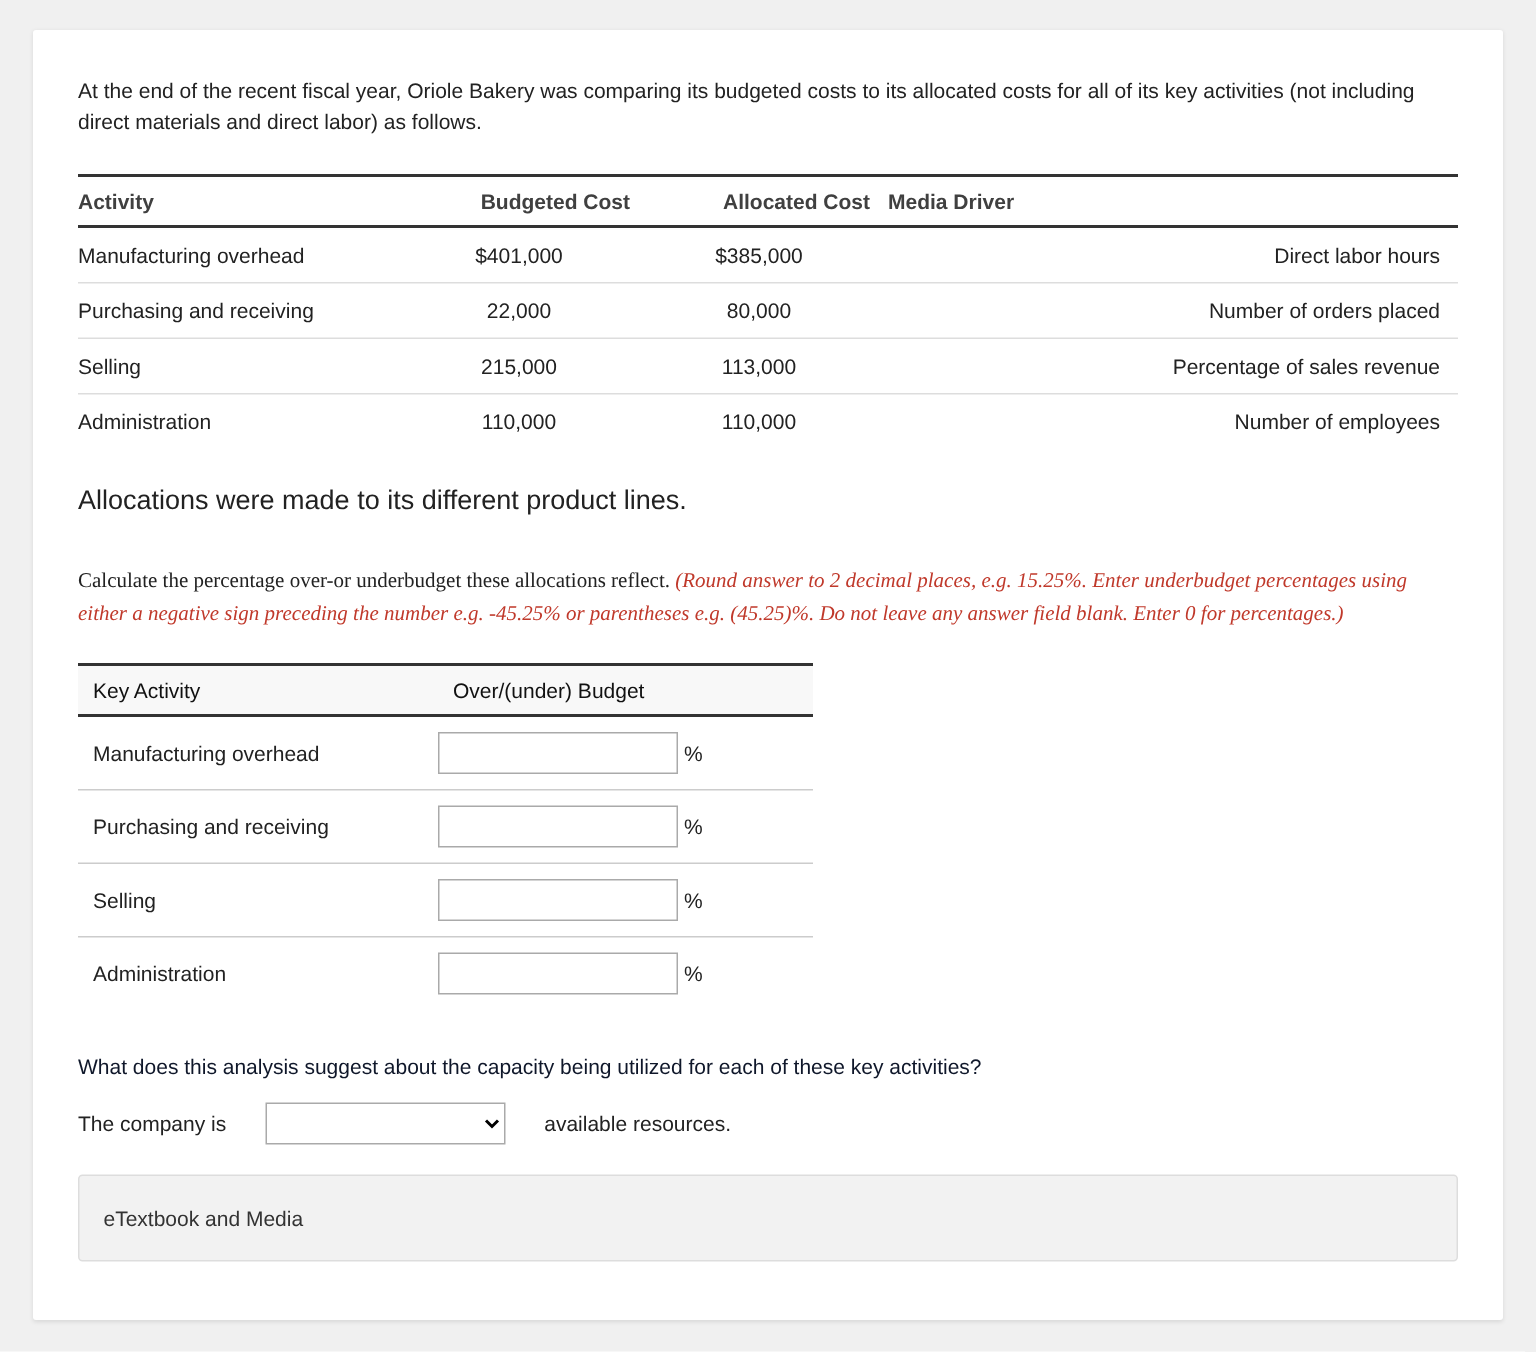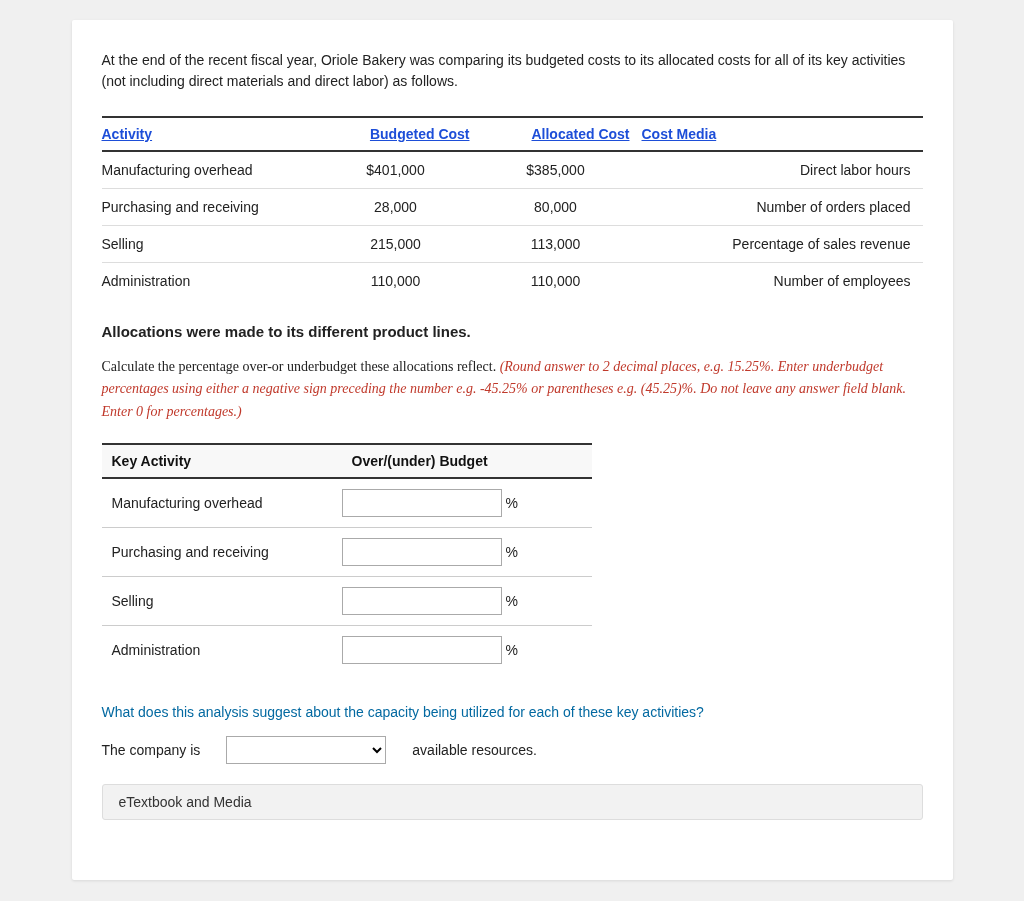--- a/index.html
+++ b/index.html
@@ -14,21 +14,21 @@
       background: #f0f0f0;
       display: flex;
       justify-content: center;
       align-items: flex-start;
       min-height: 901px;
       padding: 20px;
     }
 
     .page-container {
       background: #ffffff;
-      width: 881px;
+      width: 980px;
       min-height: 860px;
       padding: 30px 30px 20px 30px;
       border-radius: 2px;
       box-shadow: 0 1px 3px rgba(0,0,0,0.1);
     }
 
     .intro-text {
       font-size: 14px;
       color: #222;
       line-height: 1.5;
@@ -42,22 +42,21 @@
       margin-bottom: 24px;
     }
 
     .data-table th {
       font-weight: bold;
       font-size: 14px;
       text-align: left;
       padding: 8px 12px 8px 0;
       border-top: 2px solid #333;
       border-bottom: 2px solid #333;
-      color: #1d4ed8;
-      text-decoration: underline;
+      color: #404040;
     }
 
     .data-table th.col-budgeted,
     .data-table th.col-allocated {
       text-align: right;
     }
 
     .data-table td {
       padding: 10px 12px 10px 0;
       border-bottom: 1px solid #ddd;
@@ -74,25 +73,24 @@
       border-bottom: none;
     }
 
     .col-activity { width: 220px; }
     .col-budgeted { width: 160px; }
     .col-allocated { width: 160px; }
     .col-costdriver { width: auto; text-align: right; }
 
     
     .alloc-note {
-      font-size: 15px;
-      color: #222;
-      margin-bottom: 16px;
+      font-size: 18px;
+      color: #222;
+      margin-bottom: 33px;
       margin-top: 8px;
-      font-weight: bold;
     }
 
     .calc-instruction {
       font-size: 14px;
       color: #222;
       margin-bottom: 20px;
       line-height: 1.6;
       font-family: Liberation Serif, serif;
     }
 
@@ -103,21 +101,21 @@
     }
 
     
     .answer-table {
       width: 490px;
       border-collapse: collapse;
       margin-bottom: 30px;
     }
 
     .answer-table th {
-      font-weight: bold;
+      font-weight: normal;
       font-size: 14px;
       text-align: left;
       padding: 8px 12px 8px 10px;
       border-top: 2px solid #333;
       border-bottom: 2px solid #333;
       color: #111;
       background: #f8f8f8;
     }
 
     .answer-table th.col-over {
@@ -157,21 +155,21 @@
     }
 
     .percent-sign {
       font-size: 14px;
       color: #222;
     }
 
     
     .capacity-question {
       font-size: 14px;
-      color: #0369a1;
+      color: #0f172a;
       margin-bottom: 16px;
     }
 
     .company-is-row {
       display: flex;
       align-items: center;
       gap: 26px;
       margin-bottom: 20px;
       font-size: 14px;
       color: #222;
@@ -185,52 +183,52 @@
       background: #fff;
       min-width: 160px;
       cursor: pointer;
     }
 
     
     .etextbook-bar {
       background: #f2f2f2;
       border: 1px solid #ddd;
       border-radius: 3px;
-      padding: 9px 16px;
+      padding: 20px 16px;
       font-size: 14px;
       color: #333;
       font-weight: normal;
     }
   </style>
 </head>
 <body>
 
 <div class="page-container">
 
   <p class="intro-text">At the end of the recent fiscal year, Oriole Bakery was comparing its budgeted costs to its allocated costs for all of its key activities (not including direct materials and direct labor) as follows.</p>
 
   <table class="data-table">
     <thead>
       <tr>
         <th class="col-activity">Activity</th>
         <th class="col-budgeted">Budgeted Cost</th>
         <th class="col-allocated">Allocated Cost</th>
-        <th class="col-costdriver">Cost Media</th>
+        <th class="col-costdriver">Media Driver</th>
       </tr>
     </thead>
     <tbody id="first-table-body">
     <tr>
       <td class="col-activity">Manufacturing overhead</td>
       <td class="col-budgeted">$401,000</td>
       <td class="col-allocated">$385,000</td>
       <td class="col-costdriver">Direct labor hours</td>
     </tr>
         <tr>
       <td class="col-activity">Purchasing and receiving</td>
-      <td class="col-budgeted">28,000</td>
+      <td class="col-budgeted">22,000</td>
       <td class="col-allocated">80,000</td>
       <td class="col-costdriver">Number of orders placed</td>
     </tr>
         <tr>
       <td class="col-activity">Selling</td>
       <td class="col-budgeted">215,000</td>
       <td class="col-allocated">113,000</td>
       <td class="col-costdriver">Percentage of sales revenue</td>
     </tr>
         <tr>

